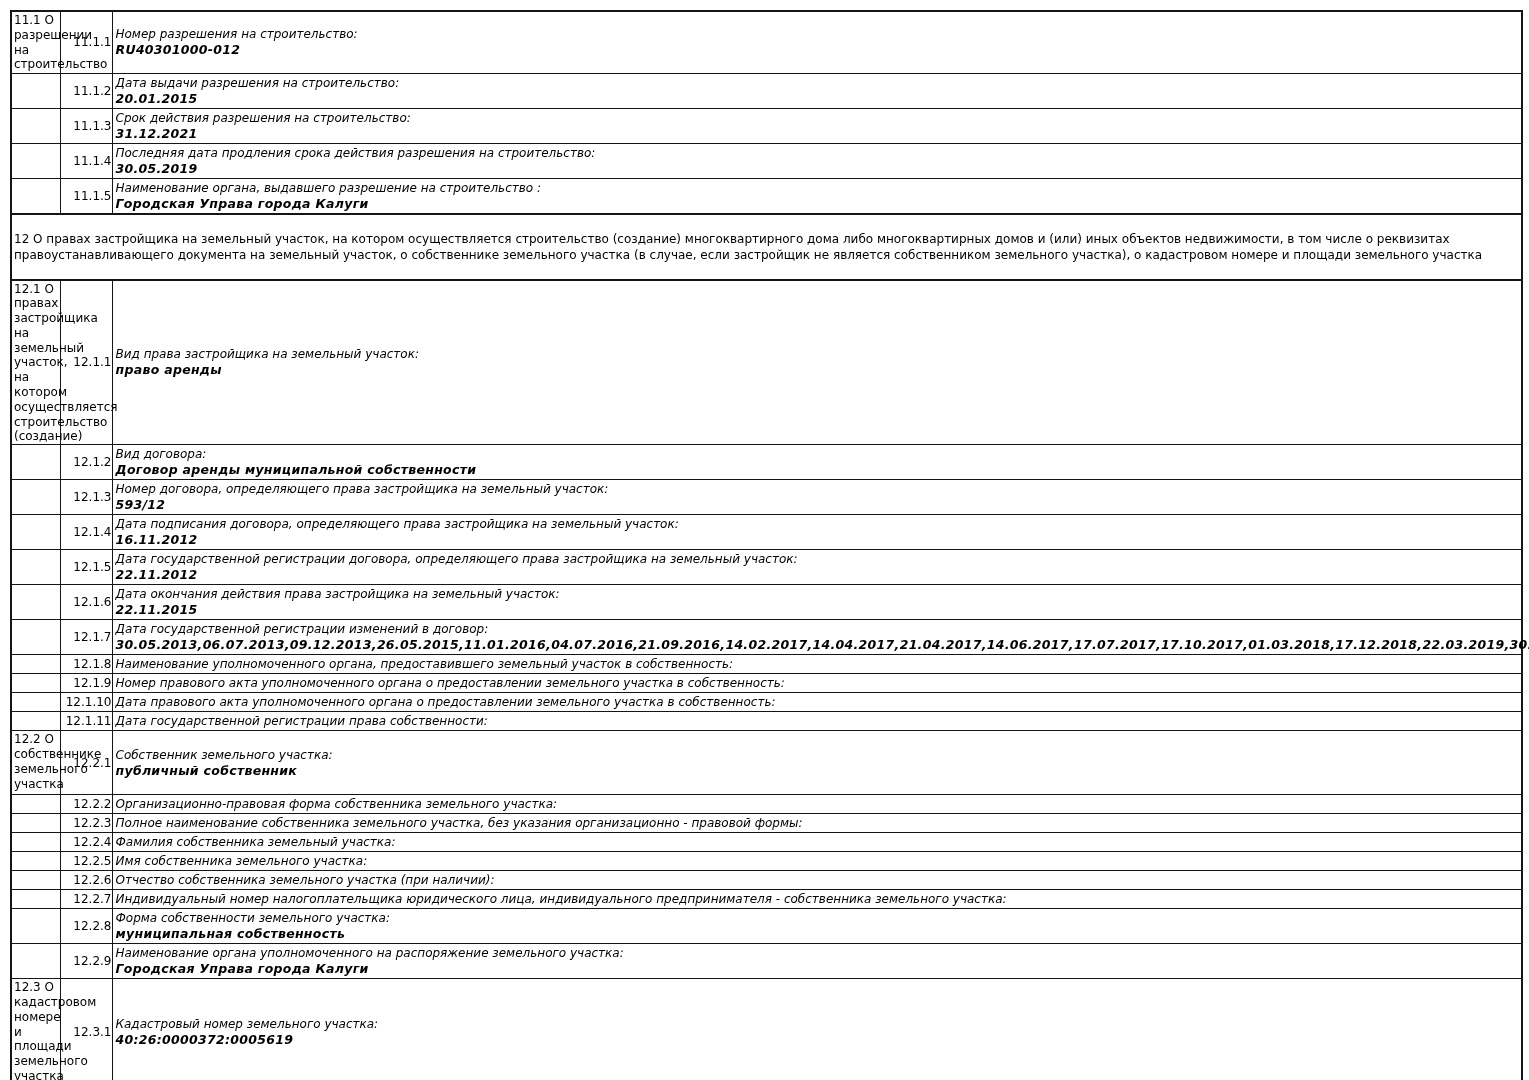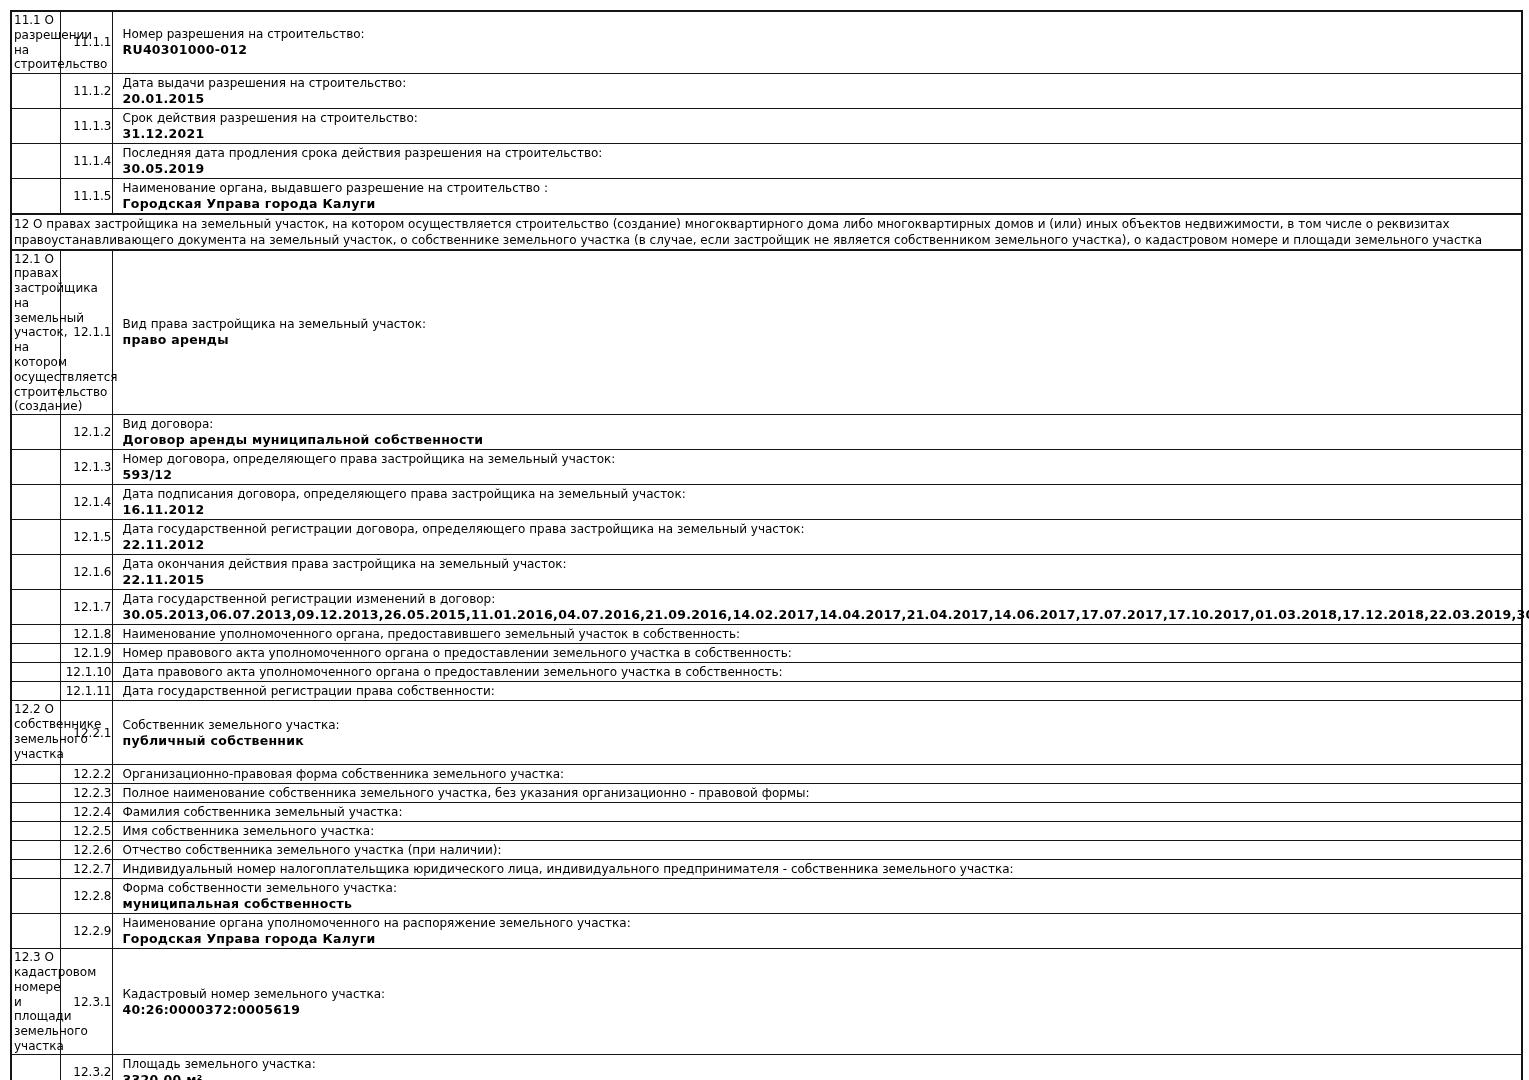--- a/index.html
+++ b/index.html
@@ -37,36 +37,36 @@
     padding: 1px 0 0 2px;
     width: 47px;
     overflow: visible;
   }
   td.c2 {
     font-size: 12px;
     padding: 0 0 0 3px;
     line-height: 14px;
     text-align: right;
   }
-  td.c3 { padding: 1px 10px; }
+  td.c3 { padding: 1px 3px; font-style: italic; }
   .lbl {
     font-size: 12px;
     line-height: 16px;
   }
   .val {
     font-size: 12.5px;
     font-weight: bold;
     line-height: 16px;
     letter-spacing: 0.3px;
     white-space: nowrap;
   }
   td.hdr {
     font-size: 12px;
     line-height: 16px;
-    padding: 1px 2px;
+    padding: 16px 2px;
     border-top: 2px solid #151515;
     border-bottom: 2px solid #151515;
   }
   tr.tall-1 { height: 62px; }
   tr.tall-121 { height: 160px; }
   tr.tall-122 { height: 64px; }
   tr.tall-123 { height: 101px; }
   tr.two-line { height: 33px; }
   tr.one-line { height: 19px; }
 </style>

